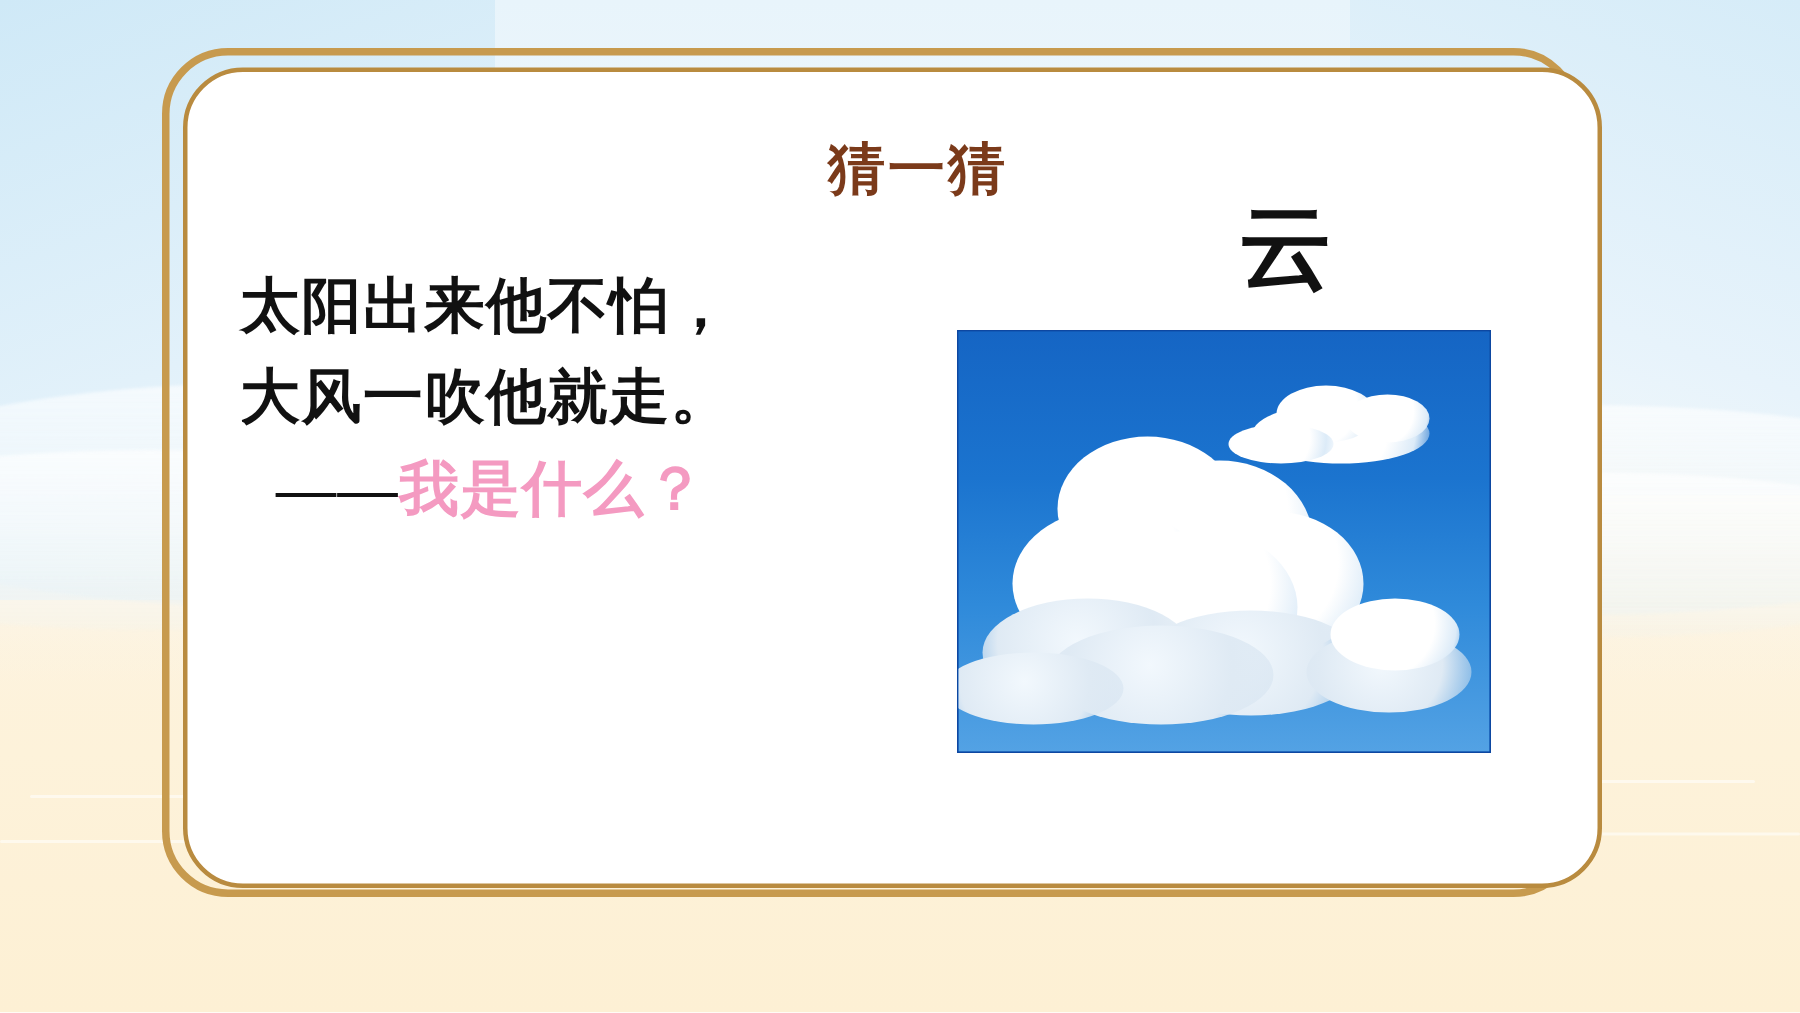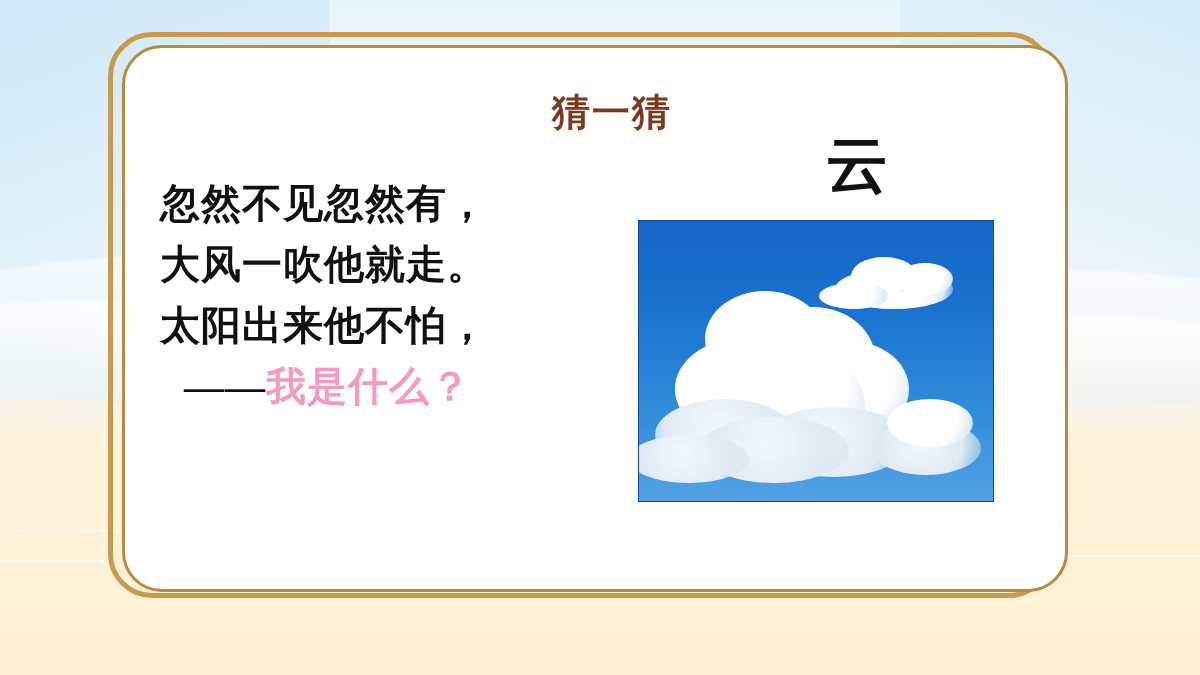--- a/index.html
+++ b/index.html
@@ -225,23 +225,22 @@
   <div class="card-outer"></div>
   <div class="card-inner"></div>
 
   <div class="content">
 
     <div class="riddle-title" data-bind="slide.title">猜一猜</div>
 
     <div class="answer-char" data-bind="slide.answer_char">云</div>
 
     <div class="poem">
-      <div class="poem-line" data-bind="slide.poem_lines.0">忽然不见忽然有，</div>
+      <div class="poem-line" data-bind="slide.poem_lines.2">太阳出来他不怕，</div>
       <div class="poem-line" data-bind="slide.poem_lines.3">大风一吹他就走。</div>
-      <div class="poem-line" data-bind="slide.poem_lines.2">太阳出来他不怕，</div>
       <div class="poem-question">
         <span class="dash-mark" data-bind="slide.question_dash">——</span><span class="pink-text" data-bind="slide.question_text">我是什么？</span>
       </div>
     </div>
 
     <div class="photo">
       <div class="sky"></div>
 
       <div class="cloud cloud-soft" style="left:196px; top:48px; width:118px; height:40px;"></div>
       <div class="cloud cloud-soft" style="left:212px; top:36px; width:66px; height:38px;"></div>

